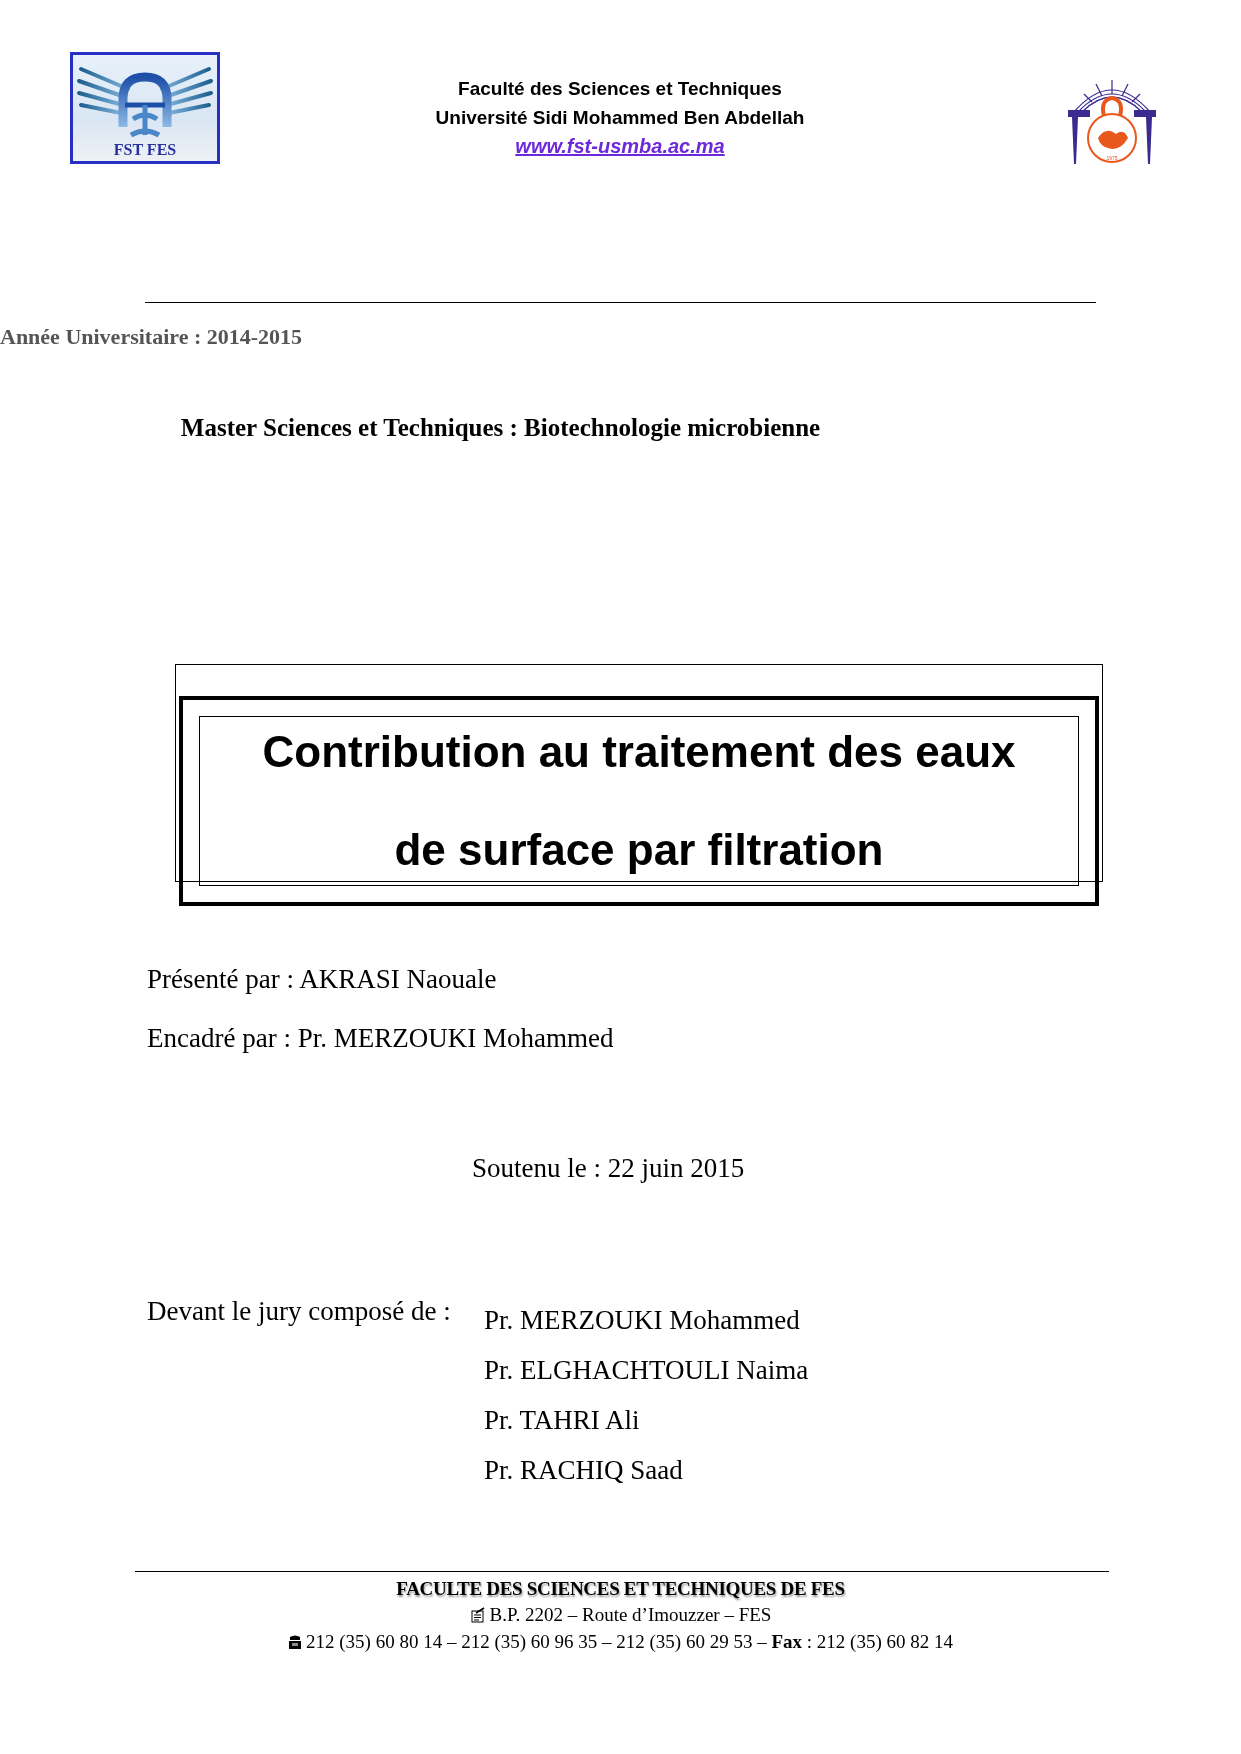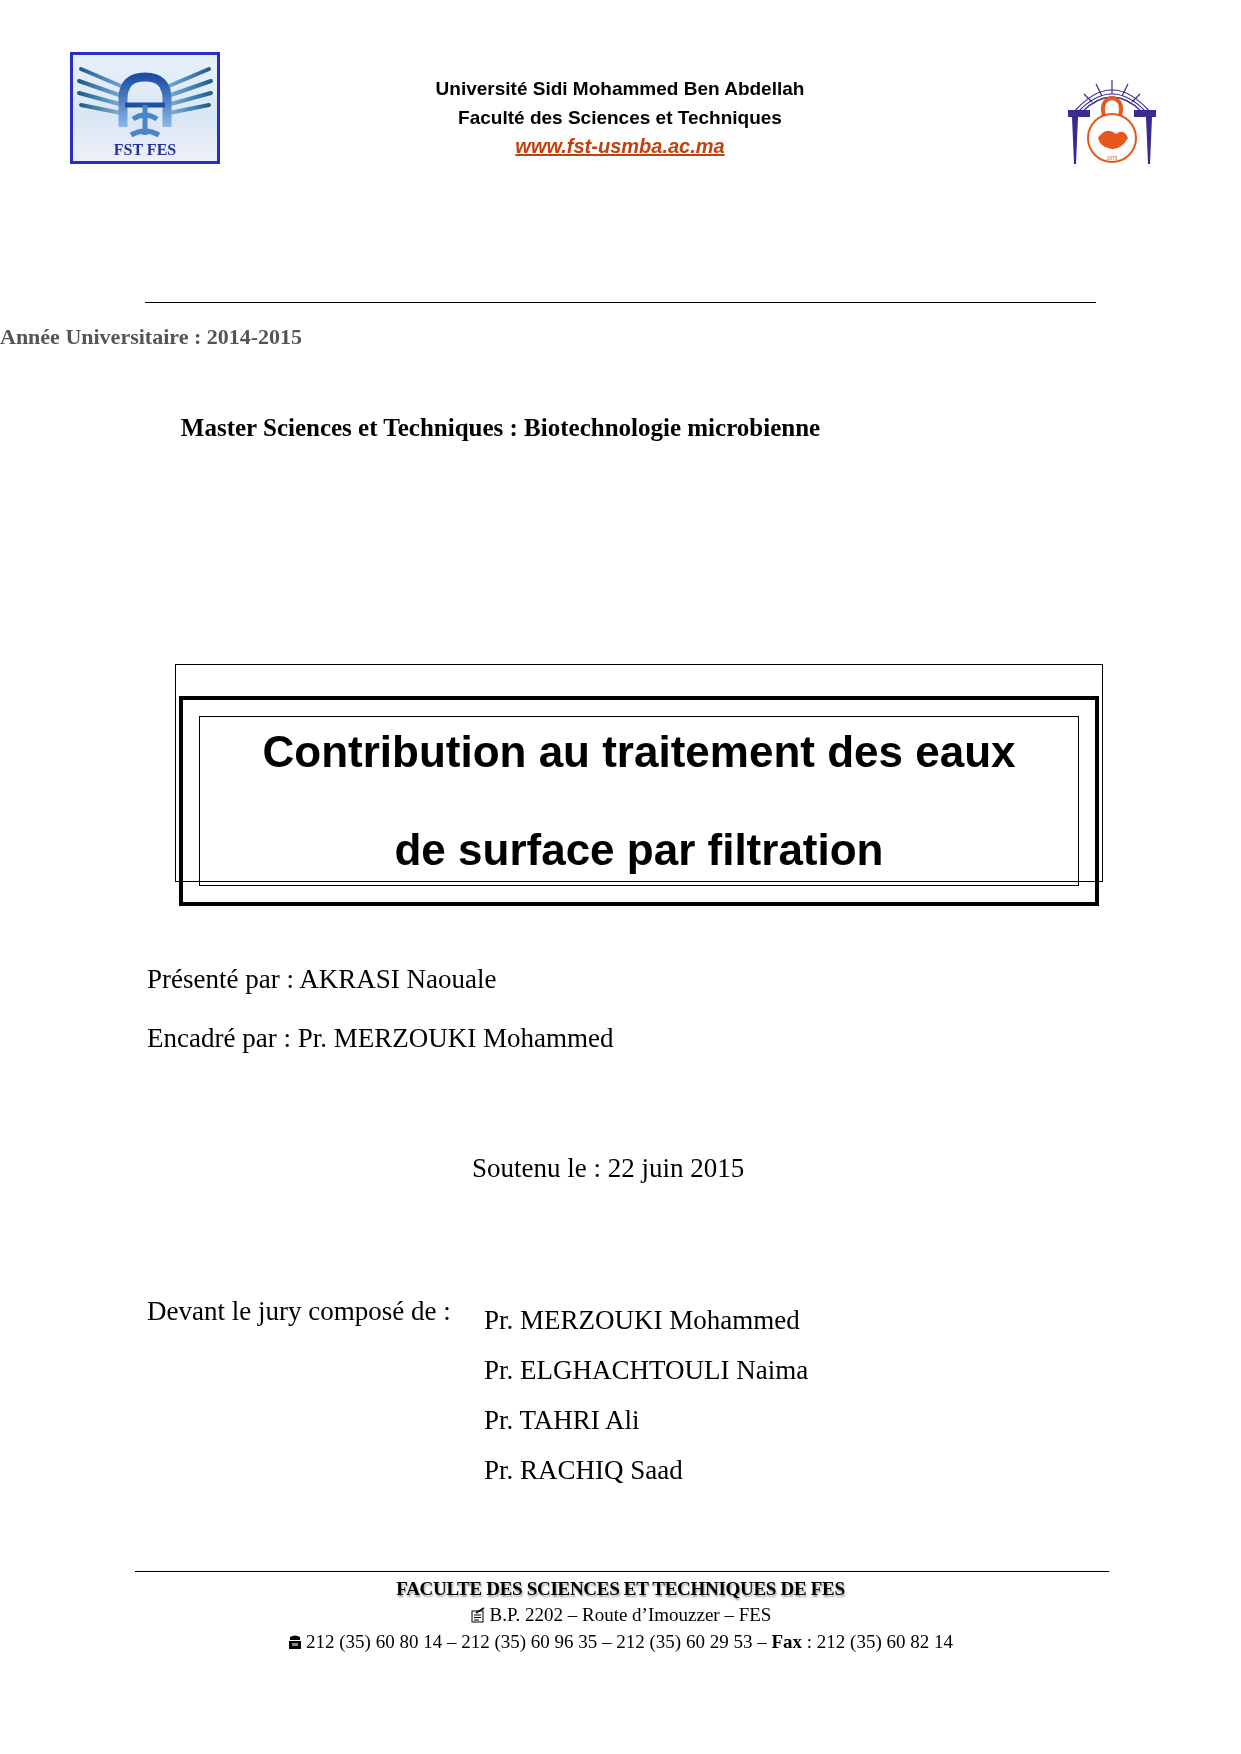--- a/index.html
+++ b/index.html
@@ -10,21 +10,21 @@
   
   .logo-left {
     left: 70px; top: 52px; width: 150px; height: 112px;
     border: 3px solid #2a2fc4; box-sizing: border-box;
     background: linear-gradient(180deg, #e8f1fa 0%, #d9e6f3 60%, #eef1f5 100%);
     overflow: hidden;
   }
   .logo-right { left: 1062px; top: 72px; width: 100px; height: 100px; }
   .uni-block { left: 300px; top: 74px; width: 640px; text-align: center; }
   .uni-line { font-family: "Liberation Sans", "DejaVu Sans", sans-serif; font-weight: bold; font-size: 19px; line-height: 29px; }
-  .uni-link { font-family: "Liberation Sans", "DejaVu Sans", sans-serif; font-weight: bold; font-style: italic; font-size: 20px; color: #c2410c; text-decoration: underline; line-height: 29px; }
+  .uni-link { font-family: "Liberation Sans", "DejaVu Sans", sans-serif; font-weight: bold; font-style: italic; font-size: 20px; color: #6d28d9; text-decoration: underline; line-height: 29px; }
 
   .rule { height: 0; border-top: 1.5px solid #000; }
 
   .annee { left: 0; top: 324px; width: 1241px; font-weight: bold; font-size: 22px; color: #555; }
   .master { left: 0; top: 410px; width: 1001px; text-align: center; font-weight: bold; font-size: 25px; line-height: 35px; }
 
   
   .title-box {
     left: 175px; top: 664px; width: 928px; height: 218px;
     border: 1.5px solid #000; box-sizing: border-box; padding: 3px;
@@ -76,22 +76,22 @@
     </g>
 
     <path d="M50 72 L50 44 Q50 22 72 22 Q94 22 94 44 L94 72" fill="none" stroke="url(#archg)" stroke-width="9"></path>
     <line x1="52" y1="50" x2="92" y2="50" stroke="#1d4fa8" stroke-width="5"></line>
     <path d="M72 50 L72 80 M60 64 Q72 56 84 64 M58 80 Q72 72 86 80" fill="none" stroke="#4a86c8" stroke-width="5"></path>
     <text x="72" y="100" text-anchor="middle" font-family="Liberation Serif, DejaVu Serif, serif" font-weight="bold" font-size="16" fill="#26309e">FST FES</text>
   </svg>
 </div>
 
 <div class="abs uni-block">
+  <div class="uni-line">Faculté des Sciences et Techniques</div>
   <div class="uni-line">Université Sidi Mohammed Ben Abdellah</div>
-  <div class="uni-line">Faculté des Sciences et Techniques</div>
   <a class="uni-link">www.fst-usmba.ac.ma</a>
 </div>
 
 <div class="abs logo-right">
   <svg width="100" height="100" viewBox="0 0 100 100">
     <g stroke="#3b2a8f" stroke-width="1.2" fill="none">
       <path d="M12 40 Q50 -4 88 40"></path>
       <path d="M16 40 Q50 4 84 40"></path>
       <path d="M20 40 Q50 10 80 40"></path>
       <line x1="50" y1="8" x2="50" y2="22"></line>

